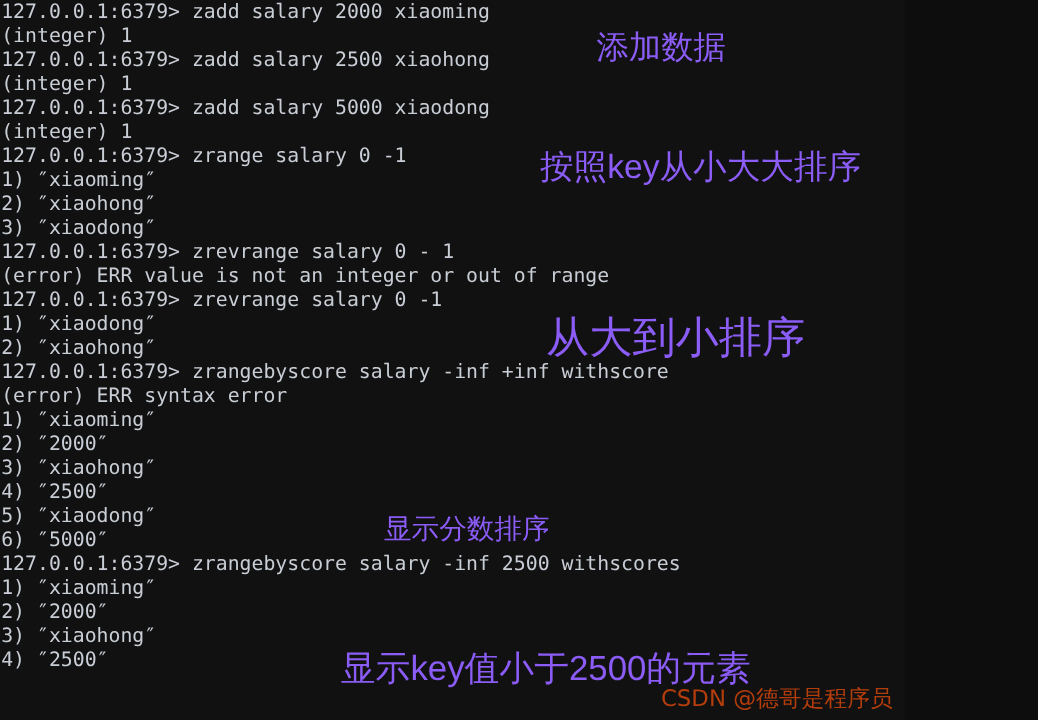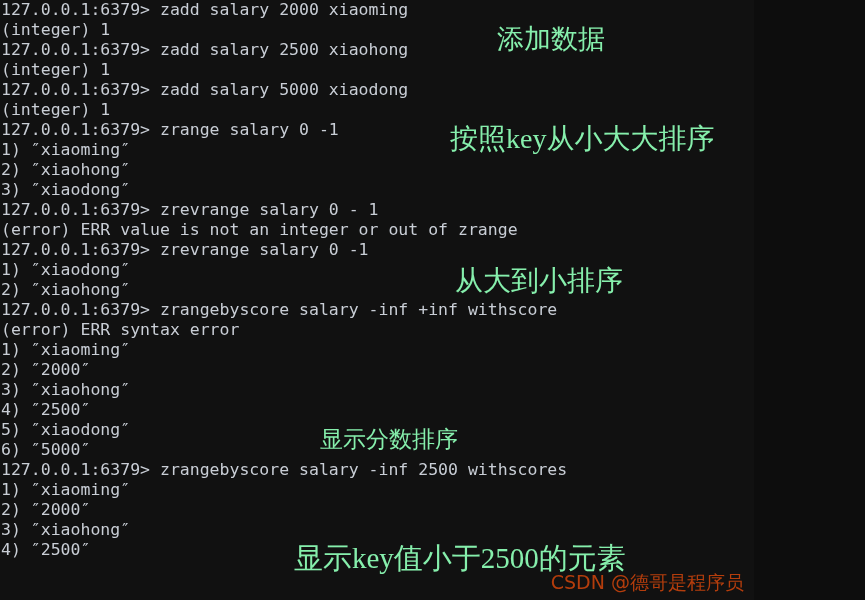--- a/index.html
+++ b/index.html
@@ -28,22 +28,22 @@
     line-height: 20px;
     font-size: 16.5px;
     color: #c9ced6;
     white-space: pre;
     padding-left: 1px;
     letter-spacing: 0px;
     font-family: "DejaVu Sans Mono", "Liberation Mono", monospace;
   }
   .annotation {
     position: absolute;
-    color: #86efac;
-    font-family: Liberation Serif, serif;
+    color: #8b5cf6;
+    font-family: Liberation Sans, sans-serif;
     font-size: 27px;
     line-height: 30px;
     white-space: pre;
     font-weight: 400;
   }
   #watermark {
     position: absolute;
     right: 10px;
     bottom: 6px;
     color: #c2410c;
@@ -64,21 +64,21 @@
       <div class="term-line">(integer) 1</div>
       <div class="term-line">127.0.0.1:6379&gt; zadd salary 2500 xiaohong</div>
       <div class="term-line">(integer) 1</div>
       <div class="term-line">127.0.0.1:6379&gt; zadd salary 5000 xiaodong</div>
       <div class="term-line">(integer) 1</div>
       <div class="term-line">127.0.0.1:6379&gt; zrange salary 0 -1</div>
       <div class="term-line">1) ″xiaoming″</div>
       <div class="term-line">2) ″xiaohong″</div>
       <div class="term-line">3) ″xiaodong″</div>
       <div class="term-line">127.0.0.1:6379&gt; zrevrange salary 0 - 1</div>
-      <div class="term-line">(error) ERR value is not an integer or out of zrange</div>
+      <div class="term-line">(error) ERR value is not an integer or out of range</div>
       <div class="term-line">127.0.0.1:6379&gt; zrevrange salary 0 -1</div>
       <div class="term-line">1) ″xiaodong″</div>
       <div class="term-line">2) ″xiaohong″</div>
       <div class="term-line">127.0.0.1:6379&gt; zrangebyscore salary -inf +inf withscore</div>
       <div class="term-line">(error) ERR syntax error</div>
       <div class="term-line">1) ″xiaoming″</div>
       <div class="term-line">2) ″2000″</div>
       <div class="term-line">3) ″xiaohong″</div>
       <div class="term-line">4) ″2500″</div>
       <div class="term-line">5) ″xiaodong″</div>
@@ -86,20 +86,20 @@
       <div class="term-line">127.0.0.1:6379&gt; zrangebyscore salary -inf 2500 withscores</div>
       <div class="term-line">1) ″xiaoming″</div>
       <div class="term-line">2) ″2000″</div>
       <div class="term-line">3) ″xiaohong″</div>
       <div class="term-line">4) ″2500″</div>
     </div>
 
   <div id="annotation-layer">
       <div class="annotation" style="left: 497px; top: 24px; font-size: 27px;">添加数据</div>
       <div class="annotation" style="left: 450px; top: 124px; font-size: 28px;">按照key从小大大排序</div>
-      <div class="annotation" style="left: 455px; top: 266px; font-size: 28px;">从大到小排序</div>
+      <div class="annotation" style="left: 455px; top: 266px; font-size: 36px;">从大到小排序</div>
       <div class="annotation" style="left: 320px; top: 425px; font-size: 23px;">显示分数排序</div>
-      <div class="annotation" style="left: 294px; top: 543px; font-size: 29px;">显示key值小于2500的元素</div>
+      <div class="annotation" style="left: 284px; top: 543px; font-size: 29px;">显示key值小于2500的元素</div>
     </div>
 
   <div id="watermark">CSDN @德哥是程序员</div>
 
 </div>
 
 </body></html>

